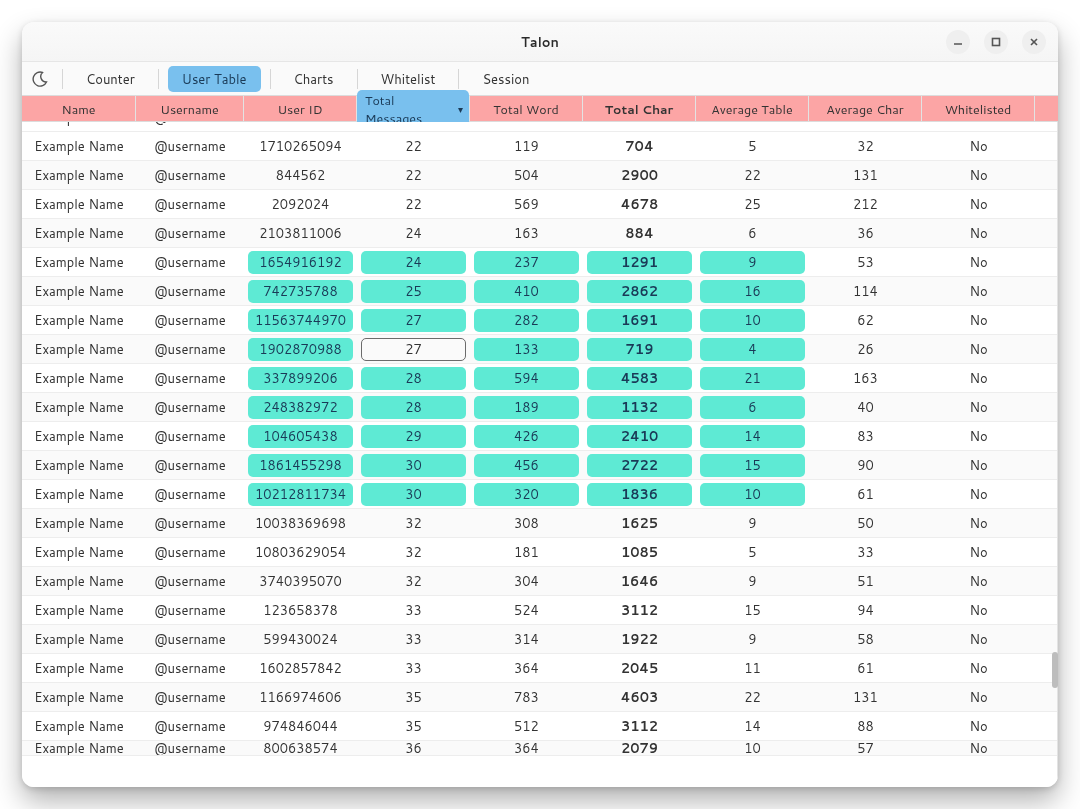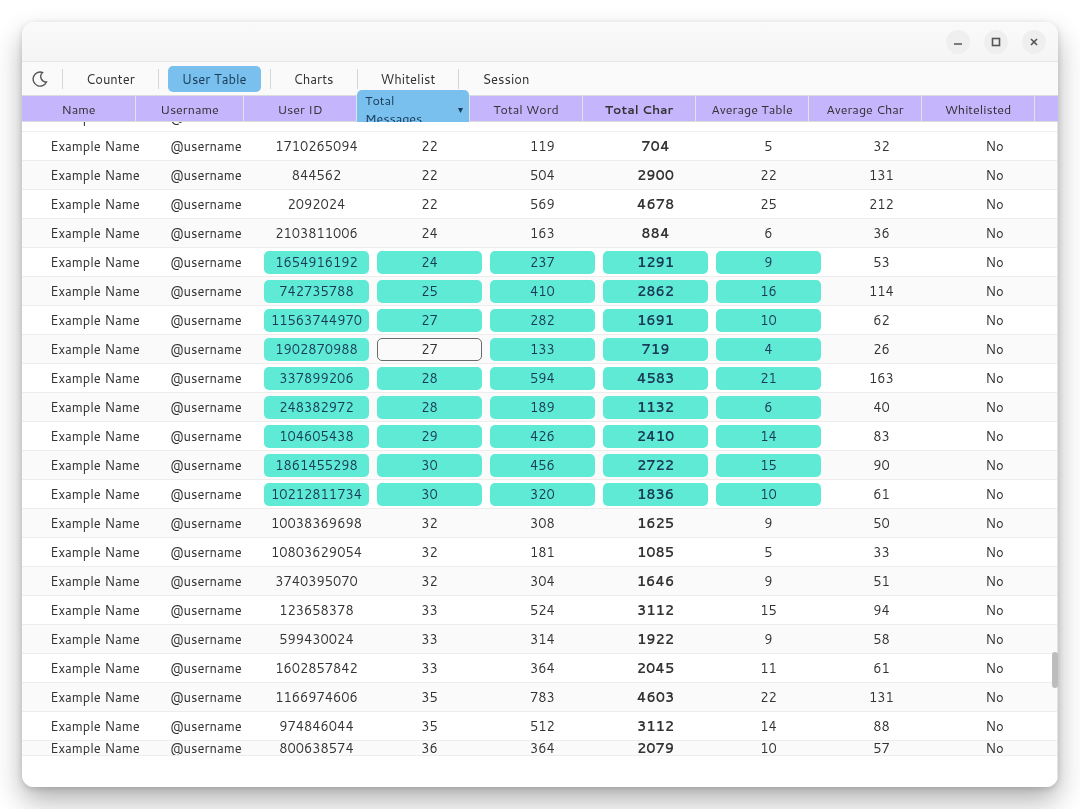--- a/index.html
+++ b/index.html
@@ -90,21 +90,21 @@
   }
   .vline {
     width:1px; height:20px; background:#d6d6d6; margin:0 6px;
   }
 
   
   .col-headers {
     display:flex;
     height: 26px;
     align-items:stretch;
-    background:#c4b5fd;
+    background:#fca5a5;
     border-bottom:1px solid #dcdcdc;
   }
   .col-h {
     flex: 0 0 auto;
     display:flex;
     align-items:center;
     justify-content:center;
     border-right:1px solid #e3e3e3;
     font-size:12.5px;
     color:#333;
@@ -134,21 +134,20 @@
   }
   .rows {
     display:flex;
     flex-direction:column;
   }
   .row {
     display:flex;
     height:29px;
     align-items:stretch;
     border-bottom:1px solid #ededed;
-    padding-left:16px;
   }
   .row.zebra { background:#fafafa; }
   .row.clip-top {
     height:10px;
     overflow:hidden;
     align-items:flex-end;
     border-bottom:1px solid #ededed;
   }
   .row.clip-top .cell { height:29px; margin-top:-19px; }
   .row.clip-bot {
@@ -222,20 +221,21 @@
   .c8 { width:113px; }
   .cgutter { width:20px; border-right:none; }
 </style>
 </head>
 <body>
 
 <div class="outer-wrap">
 <div class="window">
 
   <div class="titlebar">
+    <div class="title">Talon</div>
     <div class="controls">
       <div class="win-btn">
         <svg viewBox="0 0 12 12">
               <line x1="2" y1="8" x2="10" y2="8"></line>
             </svg>
       </div>
       <div class="win-btn">
         <svg viewBox="0 0 12 12">
               <rect x="2.5" y="2.5" width="7" height="7"></rect>
             </svg>

